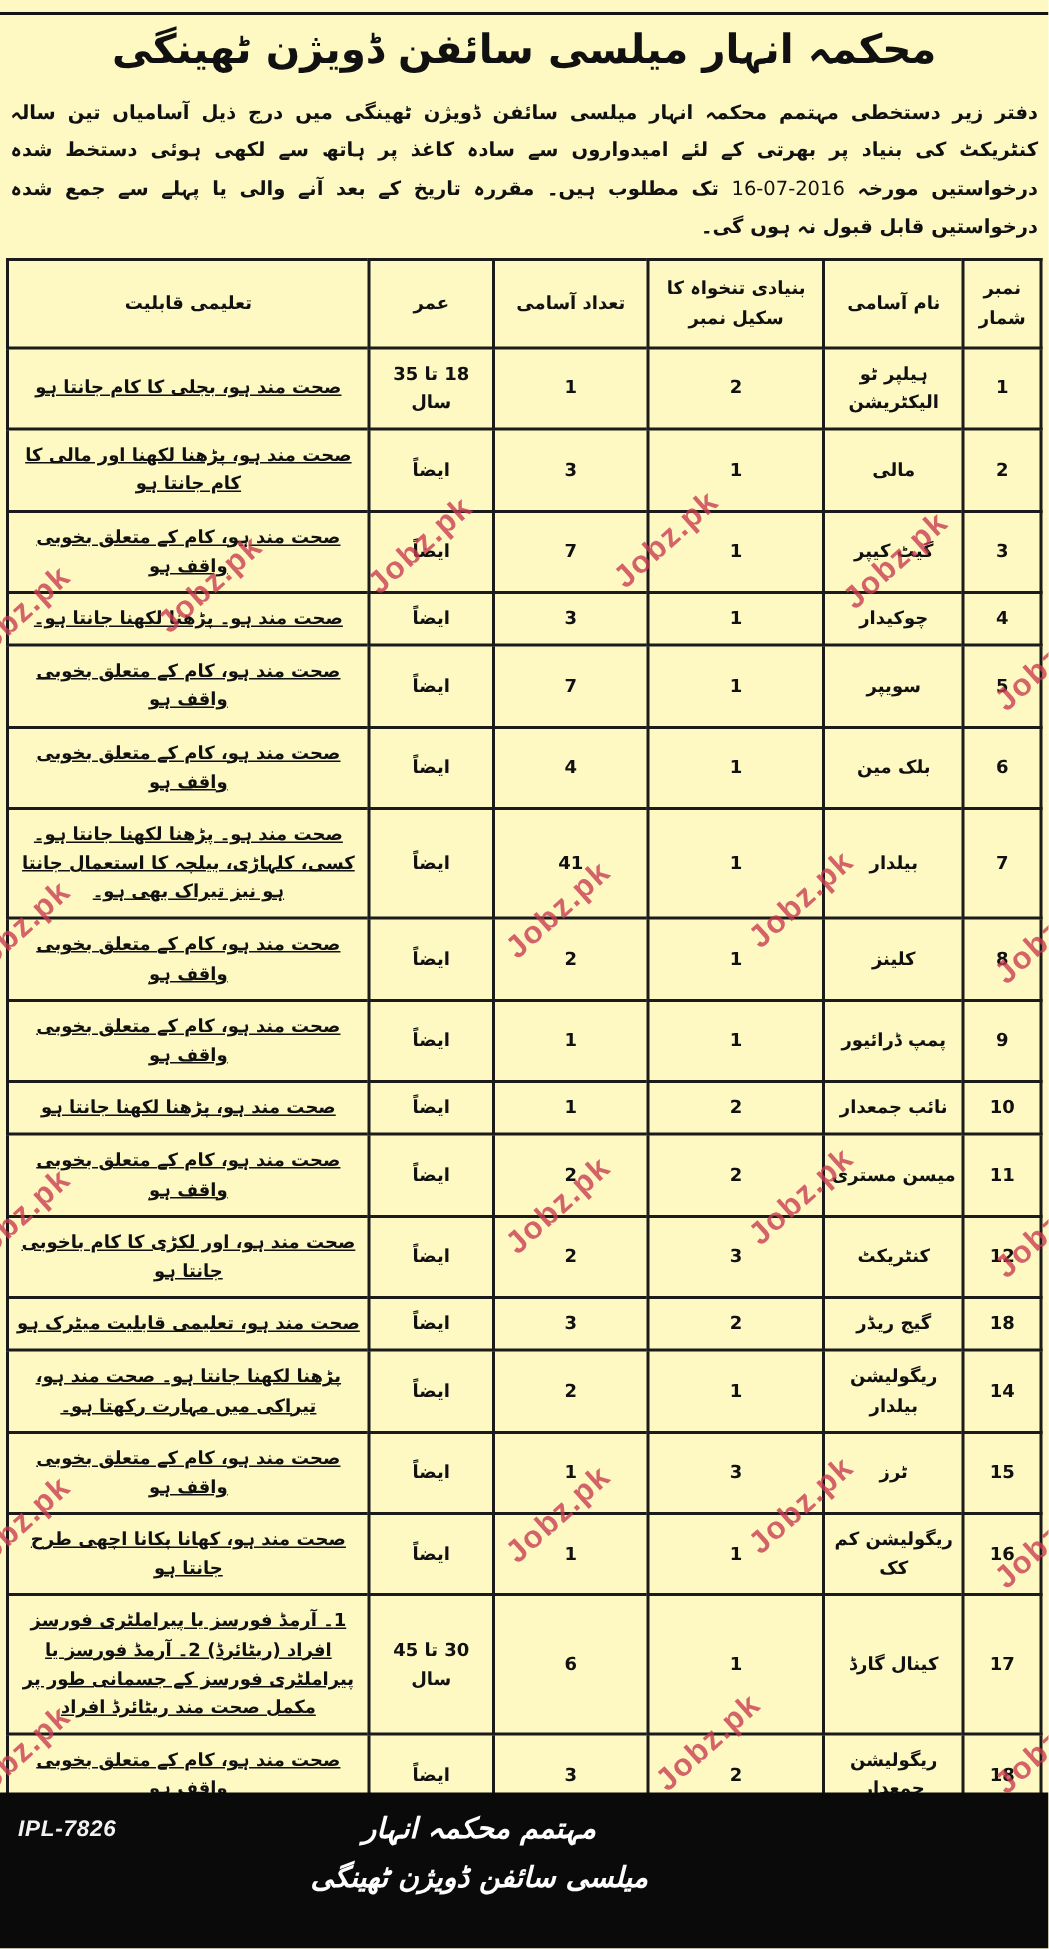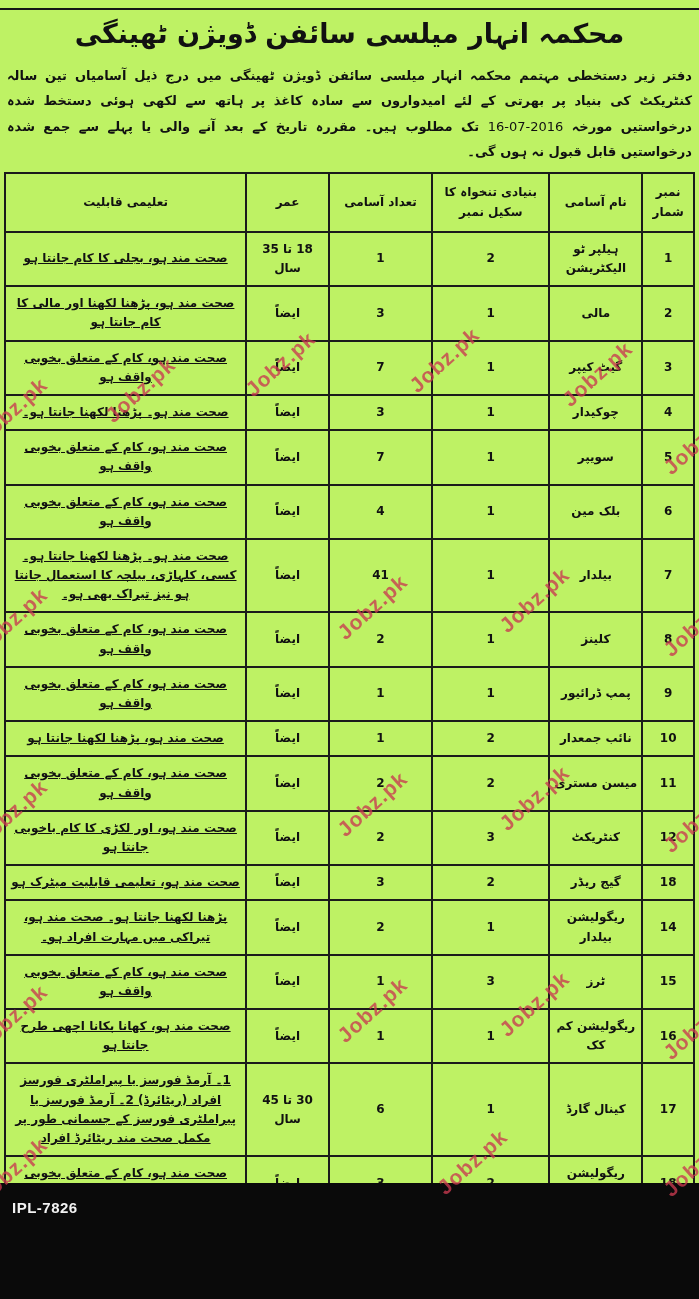--- a/index.html
+++ b/index.html
@@ -2,21 +2,21 @@
 <html lang="ur"><head>
 <meta charset="utf-8">
 <style>
   html,body{margin:0;padding:0;}
   body{
     width:699px;height:1299px;position:relative;overflow:hidden;
     background:#ffffff;
     font-family:"DejaVu Sans","Liberation Sans",sans-serif;
     color:#111;
   }
-  .page{position:absolute;inset:0;background:#bef264;}
+  .page{position:absolute;inset:0;background:#fef9c3;}
   .top-rule{position:absolute;top:8px;left:0;width:699px;height:2px;background:#151515;}
   .title{
     margin:16px 6px 0;direction:rtl;text-align:center;
     font-size:27px;font-weight:bold;letter-spacing:0;line-height:1.3;
   }
   .badge{
     display:block;width:fit-content;margin:10px auto 0;
     background:#0c0c0c;color:#fff;border-radius:12px;
     padding:8px 26px;font-size:19px;font-weight:bold;direction:rtl;
   }
@@ -37,22 +37,22 @@
   }
   table.vacancies th{font-size:12px;padding:9px 3px;}
   td.cell-qual{text-align:right;padding-right:6px;text-decoration:underline;}
   .col-serial{width:7.5%;}
   .col-name{width:13.5%;}
   .col-scale{width:17%;}
   .col-count{width:15%;}
   .col-age{width:12%;}
   .col-qual{width:35%;}
   .footer-band{
-    position:absolute;left:0;right:0;bottom:0;height:116px;
-    background:#0a0a0a;color:#fff;
+    position:absolute;left:0;right:0;bottom:0;height:104px;
+    background:#0a0a0a;color:#fff;font-style:italic;
   }
   .ipl-ref{
     position:absolute;left:12px;top:16px;
     font-family:"Liberation Sans",sans-serif;
     font-size:15px;font-weight:bold;letter-spacing:0.5px;color:#f2f2f2;
   }
   .signature{
     position:absolute;left:0;right:60px;top:8px;text-align:center;direction:rtl;
     font-weight:bold;
   }
@@ -201,21 +201,21 @@
         <td>3</td>
         <td>ایضاً</td>
         <td class="cell-qual">صحت مند ہو، تعلیمی قابلیت میٹرک ہو</td>
       </tr>
       <tr>
         <td>14</td>
         <td>ریگولیشن بیلدار</td>
         <td>1</td>
         <td>2</td>
         <td>ایضاً</td>
-        <td class="cell-qual">پڑھنا لکھنا جانتا ہو۔ صحت مند ہو، تیراکی میں مہارت افراد ہو۔</td>
+        <td class="cell-qual">پڑھنا لکھنا جانتا ہو۔ صحت مند ہو، تیراکی میں مہارت رکھتا ہو۔</td>
       </tr>
       <tr>
         <td>15</td>
         <td>ٹرز</td>
         <td>3</td>
         <td>1</td>
         <td>ایضاً</td>
         <td class="cell-qual">صحت مند ہو، کام کے متعلق بخوبی واقف ہو</td>
       </tr>
       <tr>
@@ -240,20 +240,24 @@
         <td>2</td>
         <td>3</td>
         <td>ایضاً</td>
         <td class="cell-qual">صحت مند ہو، کام کے متعلق بخوبی واقف ہو</td>
       </tr>
     </tbody>
   </table>
 
   <div class="footer-band">
     <div class="ipl-ref">IPL-7826</div>
+    <div class="signature">
+      <div class="sig1">مہتمم محکمہ انہار</div>
+      <div class="sig2">میلسی سائفن ڈویژن ٹھینگی</div>
+    </div>
   </div>
 
   <span class="wm" style="left: -30px; top: 398px; color: rgb(201, 58, 80);">Jobz.pk</span>
   <span class="wm" style="left: 98px; top: 378px; color: rgb(201, 58, 80);">Jobz.pk</span>
   <span class="wm" style="left: 238px; top: 352px; color: rgb(201, 58, 80);">Jobz.pk</span>
   <span class="wm" style="left: 402px; top: 348px; color: rgb(201, 58, 80);">Jobz.pk</span>
   <span class="wm" style="left: 555px; top: 362px; color: rgb(201, 58, 80);">Jobz.pk</span>
   <span class="wm" style="left: 656px; top: 430px; color: rgb(201, 58, 80);">Jobz.pk</span>
   <span class="wm" style="left: -30px; top: 608px; color: rgb(201, 58, 80);">Jobz.pk</span>
   <span class="wm" style="left: 330px; top: 595px; color: rgb(201, 58, 80);">Jobz.pk</span>

